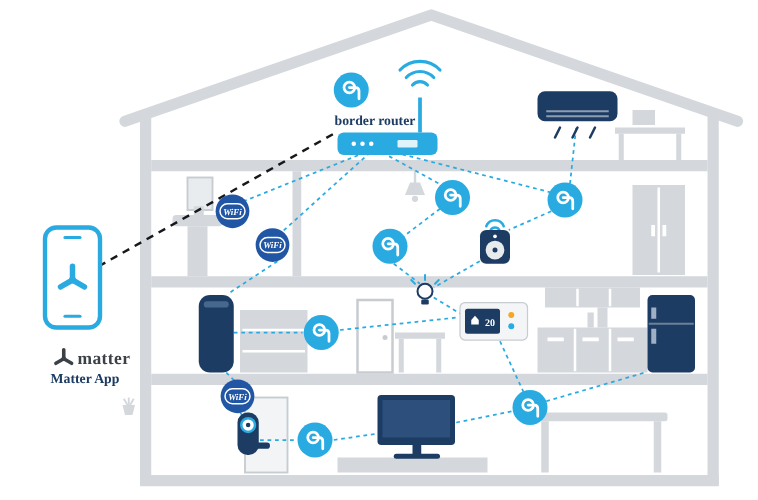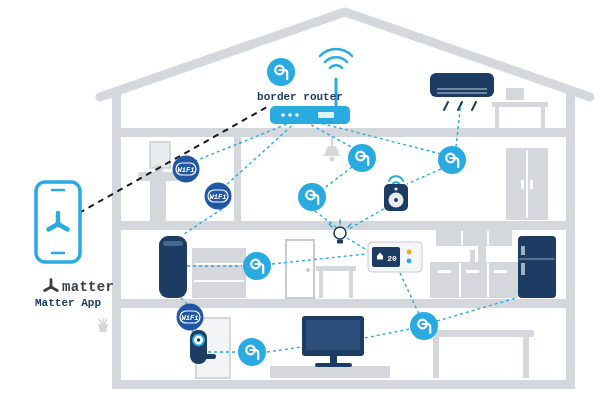--- a/index.html
+++ b/index.html
@@ -1,17 +1,17 @@
 <!DOCTYPE html>
 <html><head>
 <meta charset="utf-8">
 <style>
   html,body{margin:0;padding:0;background:#ffffff;}
   .stage{position:relative;width:606px;height:400px;background:#ffffff;overflow:hidden;
-         font-family:Liberation Mono, monospace;text-align:right;}
+         font-family:Liberation Serif, serif;text-align:right;}
   svg{display:block;}
   .gray{fill:#d4d8dc;}
   .navy{fill:#1d3c63;}
   .blue{fill:#29abe2;}
   .wifi-navy{fill:#2156a5;}
   .dash-blue{stroke:#29abe2;stroke-width:1.4;stroke-dasharray:3 3;fill:none;}
   .dash-black{stroke:#16181c;stroke-width:2;stroke-dasharray:6 5;fill:none;}
   .lbl-router{fill:#1d3c63;font-size:11px;font-weight:bold;}
   .wifi-txt{fill:#ffffff;font-size:7.2px;font-weight:bold;font-style:italic;}
   .thermo-txt{fill:#ffffff;font-size:8px;font-weight:bold;}

